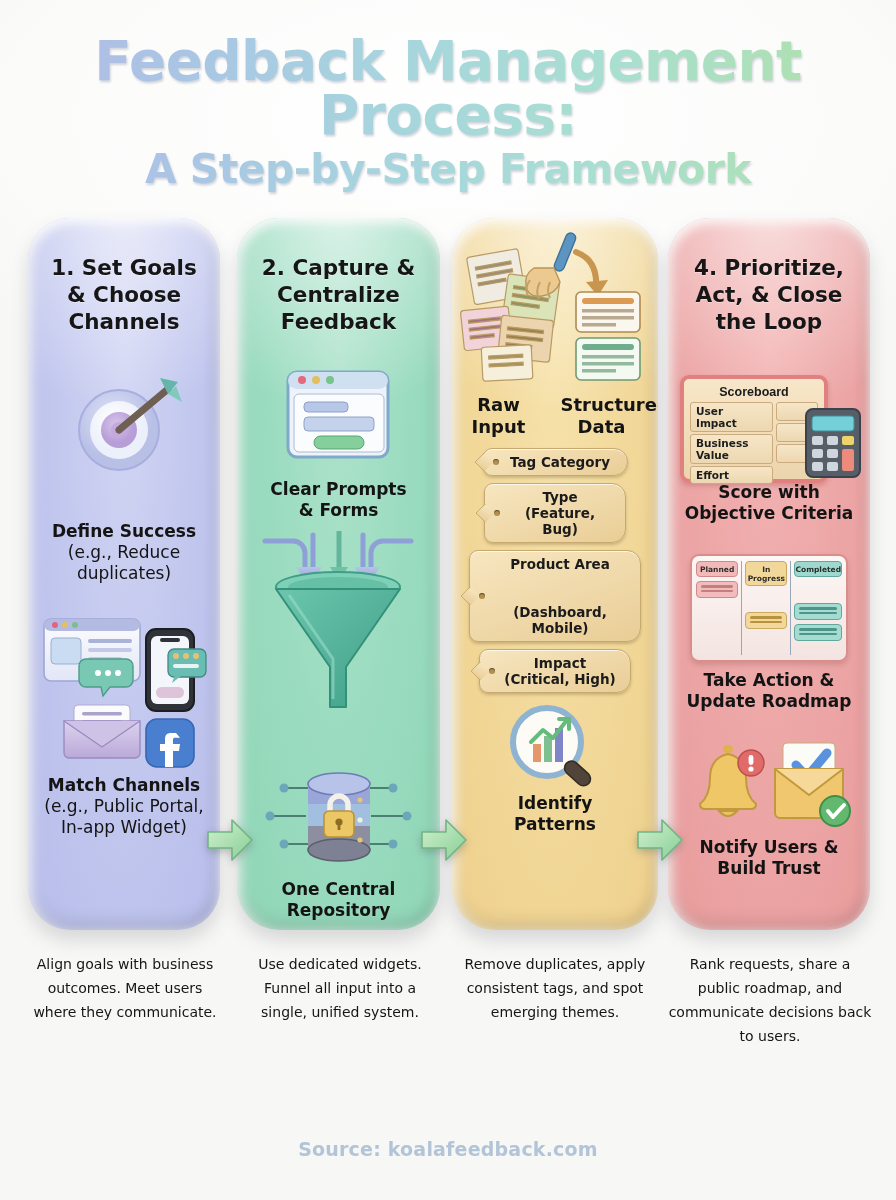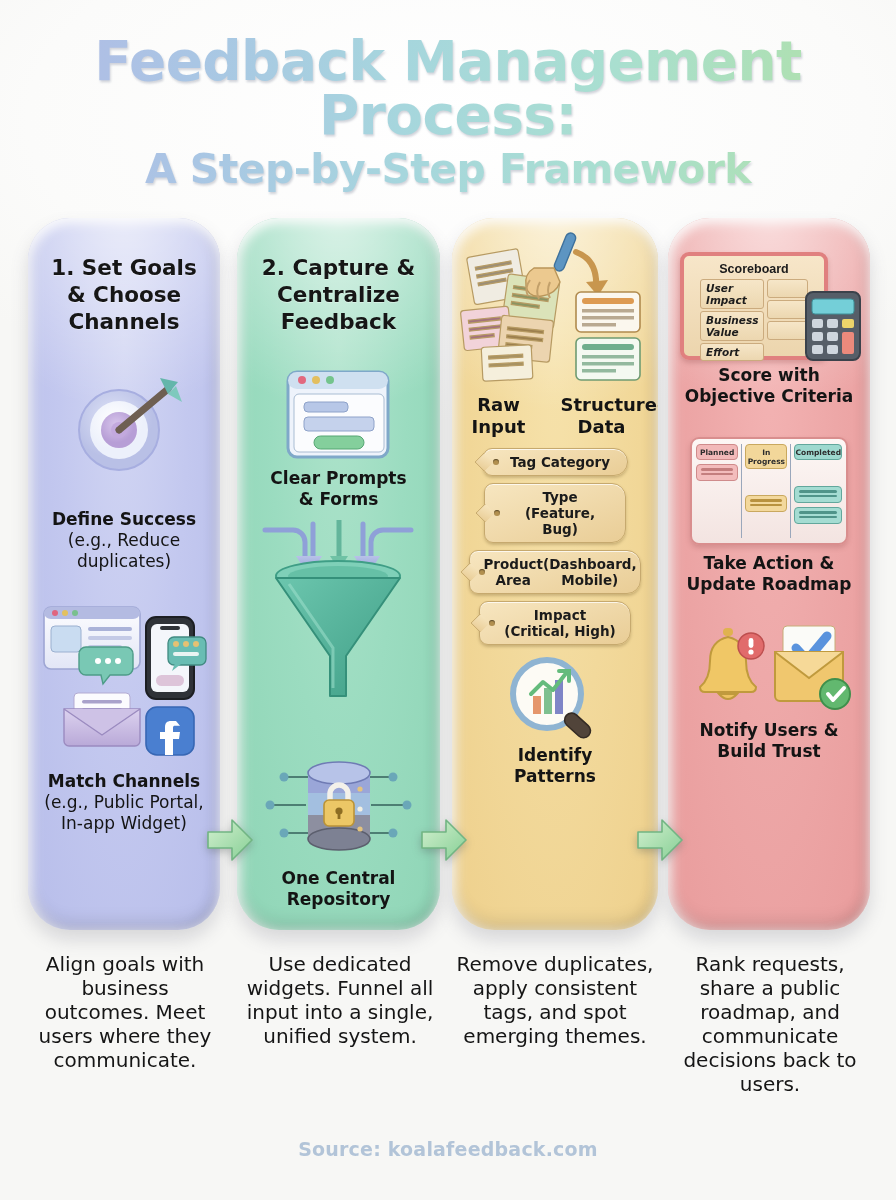--- a/index.html
+++ b/index.html
@@ -70,21 +70,21 @@
   
   .arrow{
     position:absolute; width:48px; height:44px; z-index:6; top:600px;
     filter:drop-shadow(0 3px 4px rgba(80,90,90,.35));
   }
   #a1{ left:206px; } #a2{ left:420px; } #a3{ left:636px; }
 
   
   .footers{ position:absolute; top:952px; left:0; width:896px; height:160px; }
   .foot{
-    position:absolute; text-align:center; font-size:20px; line-height:24px;
+    position:absolute; text-align:center; font-size:14px; line-height:24px;
     color:#151515; font-weight:400;
     font-family:"DejaVu Sans","Liberation Sans",sans-serif;
   }
   #f1{ left:30px;  width:190px; }
   #f2{ left:240px; width:200px; }
   #f3{ left:452px; width:206px; }
   #f4{ left:668px; width:204px; }
 
   .source{
     position:absolute; top:1138px; left:0; width:896px; text-align:center;
@@ -160,21 +160,21 @@
         <circle cx="55" cy="62" r="40" fill="url(#tgOut)" stroke="#a7aee0" stroke-width="2"></circle>
         <circle cx="55" cy="62" r="29" fill="url(#tgMid)"></circle>
         <circle cx="55" cy="62" r="18" fill="url(#tgIn)"></circle>
         <circle cx="55" cy="62" r="8" fill="#c3a9de"></circle>
         <circle cx="55" cy="62" r="3.2" fill="#6d5a86"></circle>
         <line x1="55" y1="62" x2="104" y2="21" stroke="#6e5f52" stroke-width="7" stroke-linecap="round"></line>
         <path d="M96 10 L114 14 L104 26 Z" fill="#64b6ab"></path>
         <path d="M104 26 L118 34 L112 18 Z" fill="#7fc9bd"></path>
       </svg>
     </div>
-    <div class="cap" style="margin-top:6px;">
+    <div class="cap" style="margin-top:18px;">
       <span>Define Success</span><br>
       <span class="sub-cap">(e.g., Reduce duplicates)</span>
     </div>
 
     <div class="art" style="height:165px;margin-top:22px;">
       <svg width="165" height="160" viewBox="0 0 165 160">
         <defs>
           <linearGradient id="winG" x1="0" y1="0" x2="0" y2="1">
               <stop offset="0" stop-color="#fdfdff"></stop>
               <stop offset="1" stop-color="#e2e6f6"></stop>
@@ -222,21 +222,21 @@
           <path d="M22 112 h76 v32 a5 5 0 0 1 -5 5 h-66 a5 5 0 0 1 -5 -5 z" fill="url(#envG)" stroke="#9b8bc0" stroke-width="1.4"></path>
           <path d="M22 112 l38 26 l38 -26" fill="#cec2e6" stroke="#9b8bc0" stroke-width="1.4"></path>
         </g>
 
         <g>
           <rect x="104" y="110" width="48" height="48" rx="11" fill="#4a7fd0" stroke="#3767b4" stroke-width="1.6"></rect>
           <path d="M134 124 h-5 c-4 0 -6 2 -6 6 v5 h-5 v7 h5 v16 h8 v-16 h6 l1 -7 h-7 v-4 c0 -1.6 .5 -2.2 2.2 -2.2 h4.8 z" fill="#fff"></path>
         </g>
       </svg>
     </div>
-    <div class="cap" style="margin-top:12px;">
+    <div class="cap" style="margin-top:4px;">
       <span>Match Channels</span><br>
       <span class="sub-cap">(e.g., Public Portal, In-app Widget)</span>
     </div>
   </div>
 
   <div class="panel" id="p2">
     <div class="glow"></div>
     <div class="panel-head">2. Capture &amp; Centralize Feedback</div>
 
     <div class="art" style="height:105px;margin-top:28px;">
@@ -245,21 +245,21 @@
         <rect x="4" y="4" width="100" height="17" rx="9" fill="#cfe0f0"></rect>
         <circle cx="18" cy="12" r="4" fill="#e2697f"></circle>
           <circle cx="32" cy="12" r="4" fill="#e3bf5f"></circle>
           <circle cx="46" cy="12" r="4" fill="#74c48c"></circle>
         <rect x="10" y="26" width="90" height="58" rx="5" fill="#fbfcfe" stroke="#a9bcd2"></rect>
         <rect x="20" y="34" width="44" height="10" rx="4" fill="#b7c7e7" stroke="#8ea2c9"></rect>
         <rect x="20" y="49" width="70" height="14" rx="4" fill="#c5d2ec" stroke="#8ea2c9"></rect>
         <rect x="30" y="68" width="50" height="13" rx="6.5" fill="#84cf9c" stroke="#55a672"></rect>
       </svg>
     </div>
-    <div class="cap" style="margin-top:0;">
+    <div class="cap" style="margin-top:11px;">
       <span>Clear Prompts</span><br>
       <span>&amp; Forms</span>
     </div>
 
     <div class="art" style="height:200px;margin-top:10px;">
       <svg width="175" height="200" viewBox="0 0 175 200">
         <defs>
           <linearGradient id="arG" x1="0" y1="0" x2="0" y2="1">
               <stop offset="0" stop-color="#b8c2e8"></stop>
               <stop offset="1" stop-color="#96a4da"></stop>
@@ -403,21 +403,21 @@
     </div>
 
     <div style="position:relative;z-index:2;padding:6px 16px 0;">
       <div class="tagpill" style="width:145px;align-items:center;">
         <span>Tag Category</span>
       </div>
       <div class="tagpill" style="width:142px;flex-direction:column;">
         <span>Type</span>
         <span>(Feature, Bug)</span>
       </div>
-      <div class="tagpill" style="width:172px;flex-direction:row;">
+      <div class="tagpill" style="width:172px;flex-direction:column;gap:32px;">
         <span>Product Area</span>
         <span>(Dashboard, Mobile)</span>
       </div>
       <div class="tagpill" style="width:152px;flex-direction:column;">
         <span>Impact</span>
         <span>(Critical, High)</span>
       </div>
     </div>
 
     <div class="art" style="height:95px;margin-top:4px;">
@@ -432,27 +432,28 @@
       </svg>
     </div>
     <div class="cap" style="margin-top:-2px;">
       <span>Identify</span><br>
       <span>Patterns</span>
     </div>
   </div>
 
   <div class="panel" id="p4">
     <div class="glow"></div>
+    <div class="panel-head">4. Prioritize, Act, &amp; Close the Loop</div>
 
     <div class="art" style="height:125px;margin-top:18px;">
       <div style="position:relative;width:178px;height:118px;">
-        <div style="position:absolute;left:0;top:12px;width:148px;height:108px;background:linear-gradient(180deg,#f7e6c9,#ecd5ad);border:4px solid #e0807f;border-radius:9px;padding:5px 16px;box-shadow:0 3px 5px rgba(140,70,70,.28);">
+        <div style="position:absolute;left:0;top:18px;width:148px;height:108px;background:linear-gradient(180deg,#f7e6c9,#ecd5ad);border:4px solid #e0807f;border-radius:9px;padding:5px 6px;box-shadow:0 3px 5px rgba(140,70,70,.28);">
           <div style="text-align:center;font-size:12.5px;font-weight:700;color:#1b1b1b;padding:1px 0 3px;">Scoreboard</div>
           <div style="display:flex;gap:3px;">
-            <div style="flex:1;font-style:italic;">
+            <div style="flex:1;">
               <div class="sb-row">User Impact</div>
               <div class="sb-row">Business Value</div>
               <div class="sb-row">Effort</div>
             </div>
             <div style="width:42px;">
               <div class="sb-row" style="height:19px;"></div>
               <div class="sb-row" style="height:19px;"></div>
               <div class="sb-row" style="height:19px;"></div>
             </div>
           </div>

